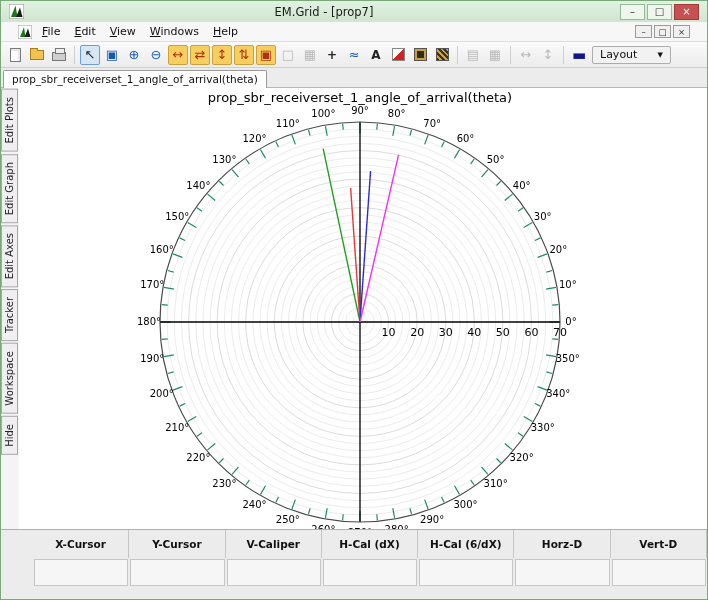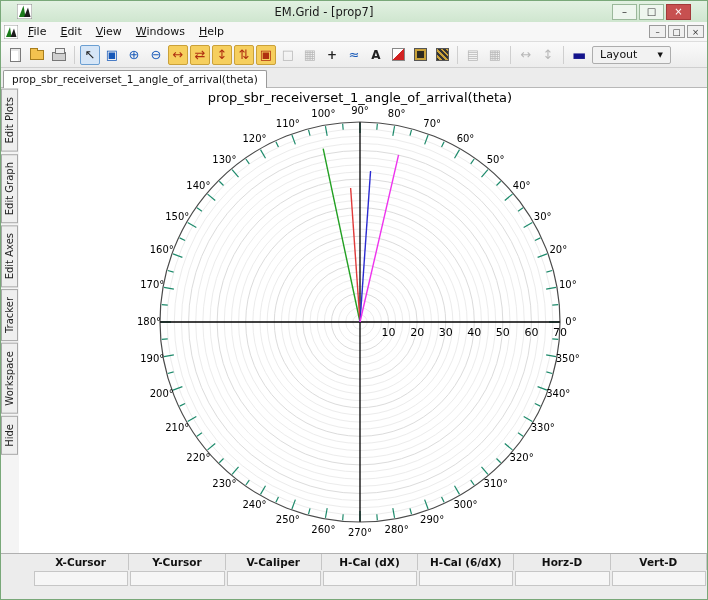--- a/index.html
+++ b/index.html
@@ -1,29 +1,29 @@
 <!DOCTYPE html>
 <html><head>
 <meta charset="utf-8">
 <style>
   html,body{margin:0;padding:0;background:#fff;}
   *{box-sizing:border-box;}
   body{width:708px;height:600px;font-family:"DejaVu Sans","Liberation Sans",sans-serif;}
   .window{width:708px;height:600px;border:1px solid #79a879;display:flex;flex-direction:column;background:#f0f0f0;}
 
   
-  .titlebar{height:21px;background:linear-gradient(#e2f1e2,#cfe6cf);display:flex;align-items:center;padding:0 16px;flex:0 0 auto;}
+  .titlebar{height:21px;background:linear-gradient(#e2f1e2,#cfe6cf);display:flex;align-items:center;padding:0 8px;flex:0 0 auto;}
   .app-icon{width:15px;height:15px;display:inline-flex;margin-right:4px;}
   .title-text{flex:1;text-align:center;font-size:11.5px;color:#1a1a1a;}
   .caption-buttons{display:flex;gap:2px;}
   .cap-btn{width:25px;height:16px;display:inline-flex;align-items:center;justify-content:center;font-size:10px;background:#eef6ee;border:1px solid #9ab89a;color:#333;cursor:default;}
   .cap-btn.close{background:#c75050;border-color:#a33a3a;color:#fff;}
 
   
-  .menubar{height:20px;background:#f7f7f7;border-bottom:1px solid #ddd;display:flex;align-items:center;padding:0 3px;flex:0 0 auto;}
+  .menubar{height:20px;background:#f7f7f7;border-bottom:1px solid #ddd;display:flex;align-items:center;padding:0 17px;flex:0 0 auto;}
   .child-icon{width:14px;height:14px;display:inline-flex;margin-right:3px;}
   .menu-items{display:flex;}
   .menu-item{font-size:11px;padding:2px 7px;color:#111;cursor:default;}
   .menu-spacer{flex:1;}
   .child-controls{display:flex;}
   .cc-btn{width:17px;height:13px;border:1px solid #9a9a9a;background:#f0f0f0;font-size:8.5px;display:inline-flex;align-items:center;justify-content:center;margin-left:2px;color:#333;}
 
   
   .toolbar{height:26px;background:linear-gradient(#fafafa,#ececec);border-bottom:1px solid #cfcfcf;display:flex;align-items:center;padding:0 3px;flex:0 0 auto;}
   .tb-items{display:flex;align-items:center;}
@@ -52,21 +52,21 @@
 
   
   .content{flex:1;display:flex;min-height:0;background:#fff;}
   .sidebar{width:18px;background:#f4f4f4;display:flex;flex-direction:column;align-items:flex-start;flex:0 0 auto;}
   .side-tab{writing-mode:vertical-rl;transform:rotate(180deg);font-size:10px;padding:7px 2px;background:#efefef;border:1px solid #a8a8a8;margin:1px 0;color:#222;width:17px;display:flex;align-items:center;justify-content:center;cursor:default;}
   .plot-area{flex:1;background:#fff;overflow:hidden;}
   svg text{font-family:"DejaVu Sans","Liberation Sans",sans-serif;}
 
   
   .statusbar{border-top:1px solid #b0b0b0;background:#ececec;flex:0 0 auto;}
-  .status-row{display:flex;height:16px;margin-left:32px;}
+  .status-row{display:flex;height:28px;margin-left:32px;}
   .status-row.headers .cell{font-size:10.5px;font-weight:bold;display:flex;align-items:center;justify-content:center;flex:1;border-right:1px solid #c6c6c6;color:#111;}
   .status-row.values .cell{flex:1;margin:1px 1px 0 1px;border:1px solid #c6c6c6;background:#f6f6f6;}
   .status-strip{height:13px;}
 </style>
 </head>
 <body>
 
 <div class="window">
 
   <div class="titlebar">

